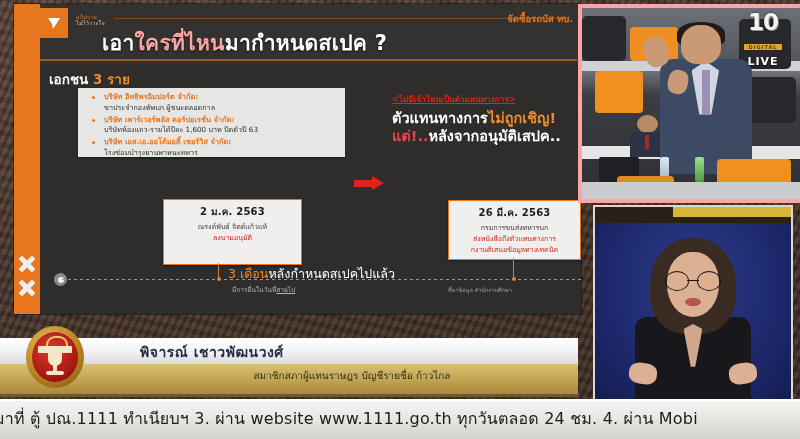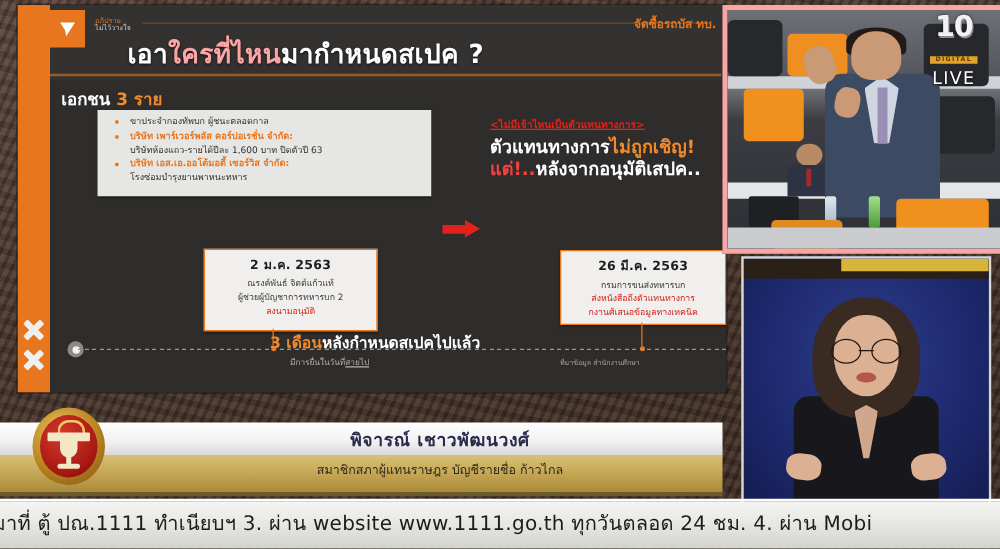--- a/index.html
+++ b/index.html
@@ -86,21 +86,21 @@
   .stem-b{left:473px;top:194px;height:22px;}
   .stem-a:after,.stem-b:after{content:"";position:absolute;left:-1.5px;bottom:-1px;width:4px;height:4px;
       background:#e8761e;border-radius:50%;}
 
   .tl{position:absolute;left:22px;top:215px;right:0;height:1px;
       background:repeating-linear-gradient(90deg,#9b9894 0 3px,transparent 3px 6px);}
   .tldot{position:absolute;left:14px;top:209px;width:13px;height:13px;border-radius:50%;
       background:#8d8a86;display:flex;align-items:center;justify-content:center;}
   .tldot i{display:block;width:6px;height:6px;border-radius:50%;background:#f2f1ef;}
 
-  .months{position:absolute;left:176px;top:200px;font-size:12.5px;font-weight:bold;
+  .months{position:absolute;left:188px;top:200px;font-size:12.5px;font-weight:normal;
       color:#ffffff;white-space:nowrap;text-align:right;}
   .months em{font-style:normal;color:#f08a2a;}
   .subnote{position:absolute;left:192px;top:220px;font-size:6.6px;color:#b8b5b1;white-space:nowrap;}
   .subnote u{text-decoration:underline;}
   .src{position:absolute;left:408px;top:222px;font-size:5.6px;color:#a5a29e;white-space:nowrap;}
 
   
   .vidtop{position:absolute;left:578px;top:4px;width:218px;height:191px;
       border:4px solid #fca5a5;overflow:hidden;background:#3c3f45;}
   .vt-wall{position:absolute;inset:0;
@@ -134,21 +134,21 @@
   .aud{position:absolute;left:22%;top:56%;width:16%;height:22%;}
   .aud .ah{position:absolute;left:20%;top:0;width:60%;height:44%;background:#b98a66;border-radius:50%;}
   .aud .ab{position:absolute;left:0;top:40%;width:100%;height:60%;background:#2d3344;border-radius:6px 6px 0 0;}
   .aud .at{position:absolute;left:42%;top:48%;width:14%;height:34%;background:#a02b28;}
 
   .logo10{position:absolute;right:8px;top:4px;text-align:center;width:58px;}
   .logo10 .num{font-size:23px;font-weight:bold;color:#f2f2f2;line-height:.95;
       text-shadow:1px 1px 0 #8c8c8c,0 0 3px rgba(0,0,0,.6);letter-spacing:-1px;}
   .logo10 .dig{display:inline-block;background:#e2a32a;color:#5c3b08;font-size:5px;font-weight:bold;
       padding:0 4px;letter-spacing:1px;margin-top:1px;}
-  .logo10 .live{font-size:14px;font-weight:normal;color:#ffffff;letter-spacing:1px;margin-top:2px;
+  .logo10 .live{font-size:11px;font-weight:bold;color:#ffffff;letter-spacing:1px;margin-top:2px;
       text-shadow:0 1px 2px rgba(0,0,0,.8);}
 
   .vidbot{position:absolute;left:593px;top:205px;width:196px;height:196px;
       border:2px solid #dcd7d0;overflow:hidden;background:#1e2a6b;}
   .vb-bg{position:absolute;inset:0;background:radial-gradient(ellipse at 50% 40%,#2c3c8e 0%,#1b2667 70%,#141c4e 100%);}
   .interp{position:absolute;left:26%;top:16%;width:48%;height:84%;}
   .ip-hair{position:absolute;left:4%;top:0;width:92%;height:58%;background:#3a2b22;border-radius:48% 48% 40% 40%;}
   .ip-face{position:absolute;left:22%;top:8%;width:56%;height:40%;background:#dcb193;border-radius:46% 46% 50% 50%;}
   .ip-glass{position:absolute;left:20%;top:20%;width:60%;height:11%;}
   .ip-glass i{position:absolute;top:0;width:40%;height:100%;border:1.6px solid #20150f;border-radius:50%;}
@@ -166,21 +166,21 @@
   .vb-botstrip{position:absolute;left:0;bottom:0;width:100%;height:10%;
       background:linear-gradient(180deg,#e6d8a8,#c9a martes);}
 
   
   .namebar{position:absolute;left:0;top:338px;width:578px;height:62px;}
   .nb-white{position:absolute;left:0;top:0;width:100%;height:26px;
       background:linear-gradient(180deg,#ffffff 0%,#f2f2f2 55%,#dadada 100%);}
   .nb-gold{position:absolute;left:0;top:26px;width:100%;height:30px;
       background:linear-gradient(180deg,#d9c177 0%,#cbae5e 35%,#b99a49 70%,#a98a3c 100%);}
   .nb-edge{position:absolute;left:0;top:56px;width:100%;height:3px;background:#6b5a2c;}
-  .nb-name{position:absolute;left:140px;top:3px;right:14px;text-align:center;
+  .nb-name{position:absolute;left:140px;top:3px;right:14px;text-align:left;
       color:#2a2a4d;font-size:14px;font-weight:bold;letter-spacing:.5px;white-space:nowrap;}
   .nb-role{position:absolute;left:140px;top:30px;right:14px;text-align:center;
       color:#2e2a1c;font-size:10px;white-space:nowrap;}
   .emblem{position:absolute;left:26px;top:326px;width:58px;height:62px;}
   .em-ring{position:absolute;inset:0;border-radius:50%;
       background:radial-gradient(circle at 38% 32%,#e8c05e,#b8821f 55%,#7c5210 100%);}
   .em-in{position:absolute;left:6px;top:6px;right:6px;bottom:6px;border-radius:50%;
       background:radial-gradient(circle at 40% 34%,#d8382f,#a3160f 70%,#6d0c08 100%);}
   .em-bar{position:absolute;left:12px;top:20px;width:34px;height:7px;background:#f3e7c6;border-radius:1px;}
   .em-cup{position:absolute;left:22px;top:26px;width:14px;height:14px;background:#f3e7c6;
@@ -229,20 +229,21 @@
     <div class="titlerule"></div>
 
     <div class="body">
 
       <div class="secthead"><span>เอกชน</span>
           <em>3 ราย</em></div>
 
       <div class="listbox">
         <ul>
           <li>
+            <span class="co">บริษัท อิทธิพรอิมปอร์ต จำกัด:</span>
             <span class="de">ขาประจำกองทัพบก ผู้ชนะตลอดกาล</span>
           </li>
           <li>
             <span class="co">บริษัท เพาร์เวอร์พลัส คอร์ปอเรชั่น จำกัด:</span>
             <span class="de">บริษัทห้องแถว-รายได้ปีละ 1,600 บาท  ปิดตัวปี 63</span>
           </li>
           <li>
             <span class="co">บริษัท เอส.เอ.ออโต้มอตี้ เซอร์วิส จำกัด:</span>
             <span class="de">โรงซ่อมบำรุงยานพาหนะทหาร</span>
           </li>
@@ -260,21 +261,20 @@
         <div class="l2"><em>แต่!..</em><span>หลังจากอนุมัติเสปค..</span></div>
       </div>
 
       <span class="c1"></span>
       <span class="c2"></span>
       <span class="c3"></span>
 
       <div class="card card-a">
         <div class="d">2 ม.ค. 2563</div>
         <div class="t">ณรงค์พันธ์ จิตต์แก้วแท้</div>
-        <div class="t">ผู้ช่วยผู้บัญชาการทหารบก 2</div>
         <div class="t red">ลงนามอนุมัติ</div>
       </div>
       <span class="stem stem-a"></span>
 
       <div class="card card-b">
         <div class="d">26 มี.ค. 2563</div>
         <div class="t">กรมการขนส่งทหารบก</div>
         <div class="t red">ส่งหนังสือถึงตัวแทนทางการ</div>
         <div class="t red">กงานศ้เสนอข้อมูลทางเทคนิค</div>
       </div>

